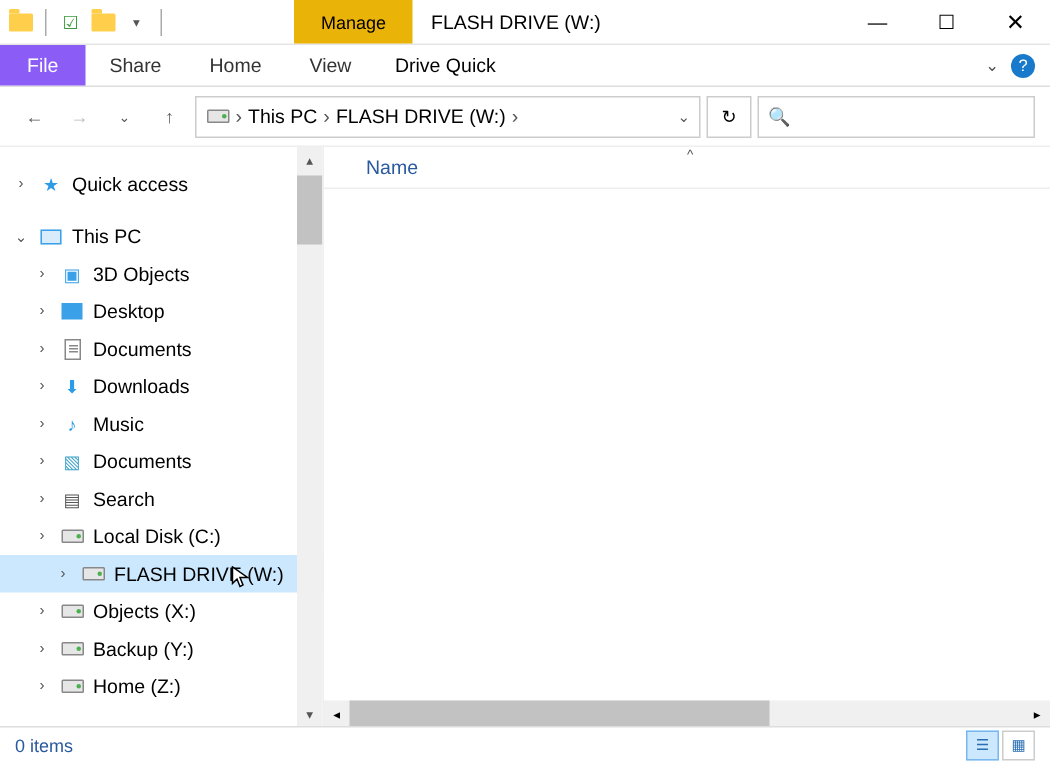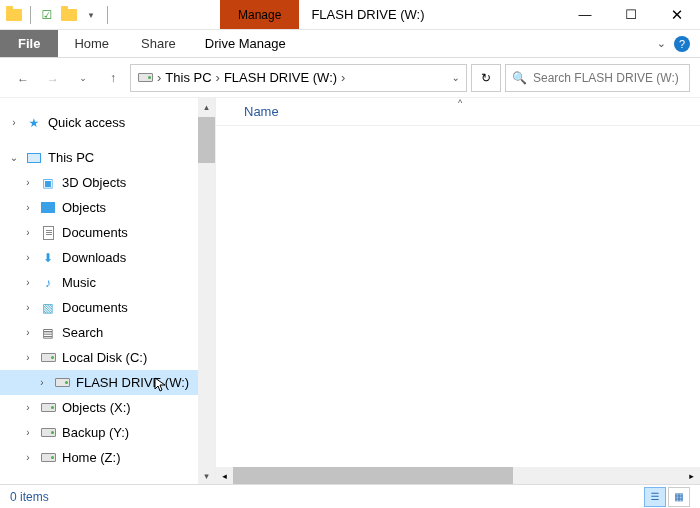--- a/index.html
+++ b/index.html
@@ -1,25 +1,25 @@
 <!DOCTYPE html>
 <html><head>
 <meta charset="utf-8">
 <style>
   * { box-sizing: border-box; margin: 0; padding: 0; }
   body { font-family: "Segoe UI", Arial, sans-serif; font-size: 12px; background: #fff; color: #000; width: 700px; height: 508px; overflow: hidden; position: relative; }
   .titlebar { height: 30px; display: flex; align-items: stretch; border-bottom: 1px solid #e5e5e5; }
   .qat { display: flex; align-items: center; gap: 6px; padding: 0 6px; }
   .qat-sep { width:1px; height:18px; background:#aaa; margin:0 2px; }
-  .manage { background: #c2410c; font-size: 12px; display:flex; align-items:center; justify-content:center; padding:0 18px; margin-left:104px; }
+  .manage { background: #eab308; font-size: 12px; display:flex; align-items:center; justify-content:center; padding:0 18px; margin-left:80px; }
   .wintitle { flex:1; display:flex; align-items:center; padding-left:12px; font-size:13px; }
   .winctrls { display:flex; }
   .winbt { width:46px; display:flex; align-items:center; justify-content:center; font-size:13px; }
   .ribbon { height:28px; display:flex; align-items:stretch; border-bottom:1px solid #ddd; }
-  .file-tab { background:#737373; color:#fff; padding:0 18px; display:flex; align-items:center; font-size:13px;font-weight:bold; }
+  .file-tab { background:#8b5cf6; color:#fff; padding:0 18px; display:flex; align-items:center; font-size:13px; }
   .rtab { padding:0 16px; display:flex; align-items:center; font-size:13px; color:#333; }
   .drivetools { padding:0 12px; display:flex; align-items:center; font-size:13px; border-left:1px solid transparent; }
   .ribbon-right { margin-left:auto; display:flex; align-items:center; gap:8px; padding-right:10px; }
   .chev { color:#555; font-size:11px; }
   .help { width:16px; height:16px; border-radius:50%; background:#1979ca; color:#fff; font-size:11px; display:flex; align-items:center; justify-content:center; }
   .navbar { height:40px; display:flex; align-items:center; padding:4px 10px; gap:4px; border-bottom:1px solid #eee; }
   .navbt { width:26px; height:26px; display:flex; align-items:center; justify-content:center; color:#555; }
   .navbt.disabled { color:#bbb; }
   .addr { flex:1; border:1px solid #ccc; height:28px; display:flex; align-items:center; padding:0 6px; gap:4px; font-size:13px; }
   .crumb { display:flex; align-items:center; gap:4px; }
@@ -82,23 +82,24 @@
   <div class="wintitle">FLASH DRIVE (W:)</div>
   <div class="winctrls">
     <div class="winbt">—</div>
     <div class="winbt" style="font-size:13px">☐</div>
     <div class="winbt" style="font-size:15px">✕</div>
   </div>
 </div>
 
 <div class="ribbon">
   <div class="file-tab">File</div>
+  <div class="rtab">Share</div>
   <div class="rtab">Home</div>
-  <div class="rtab">Share</div>
-  <div class="drivetools">Drive Manage</div>
+  <div class="rtab">View</div>
+  <div class="drivetools">Drive Quick</div>
   <div class="ribbon-right">
     <span class="chev">⌄</span>
     <span class="help">?</span>
   </div>
 </div>
 
 <div class="navbar">
   <div class="navbt">←</div>
   <div class="navbt disabled">→</div>
   <div class="navbt" style="font-size:9px">⌄</div>
@@ -111,21 +112,20 @@
     <span class="crumb">This PC</span>
     <span class="gt">›</span>
     <span class="crumb">FLASH DRIVE (W:)</span>
     <span class="gt">›</span>
     <span style="flex:1"></span>
     <span style="font-size:10px;color:#555">⌄</span>
   </div>
   <div class="refresh">↻</div>
   <div class="searchbox">
     <span style="font-size:12px">🔍</span>
-    <input style="border: none; outline: none; width: 100%; font-size: 12px; color: rgb(85, 85, 85);" placeholder="Search FLASH DRIVE (W:)">
   </div>
 </div>
 
 <div class="body">
   <div class="nav">
     <div class="nav-inner">
       <div style="height:6px"></div>
       <div class="nitem level1">
         <span class="arw">›</span>
         <span class="ico" style="color:#2e9be6">★</span>
@@ -142,21 +142,21 @@
       <div class="nitem level3">
           <span class="arw">›</span>
           <span class="ico" style="color:#3aa0e8">▣</span>
           <span>3D Objects</span>
         </div>
       <div class="nitem level3">
           <span class="arw">›</span>
           <span class="ico">
             <span class="ico-blue"></span>
           </span>
-          <span>Objects</span>
+          <span>Desktop</span>
         </div>
       <div class="nitem level3">
           <span class="arw">›</span>
           <span class="ico">
             <span class="ico-doc"></span>
           </span>
           <span>Documents</span>
         </div>
       <div class="nitem level3">
           <span class="arw">›</span>

